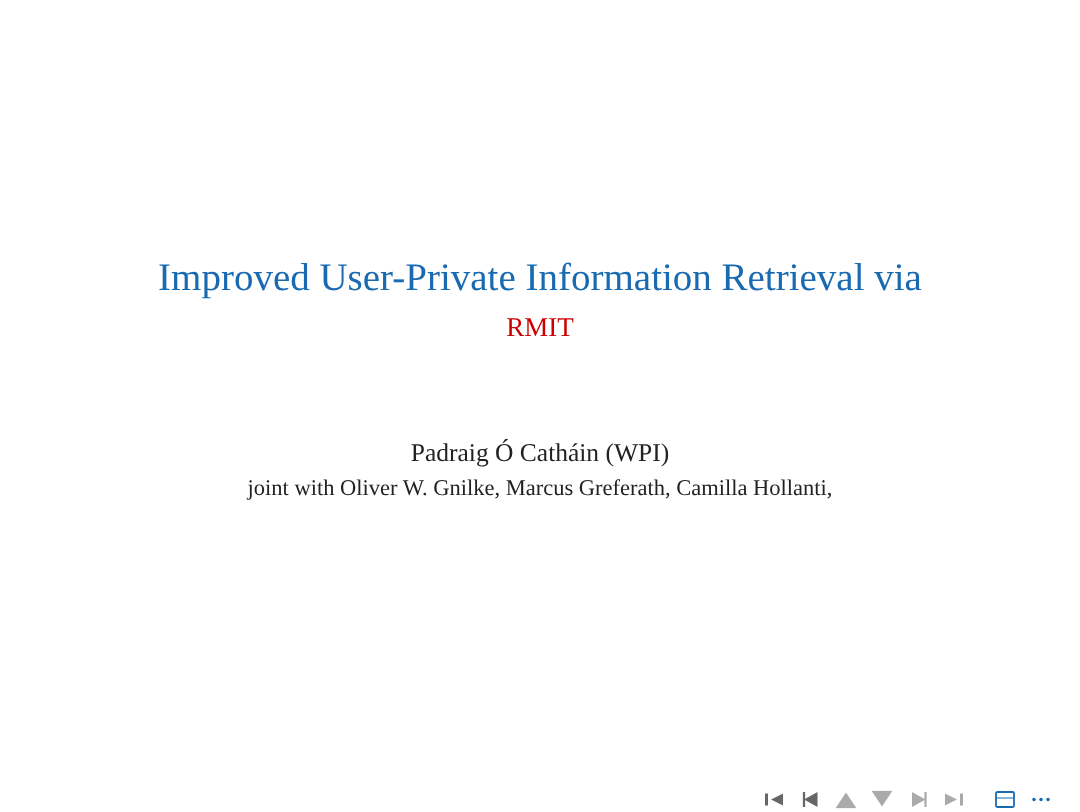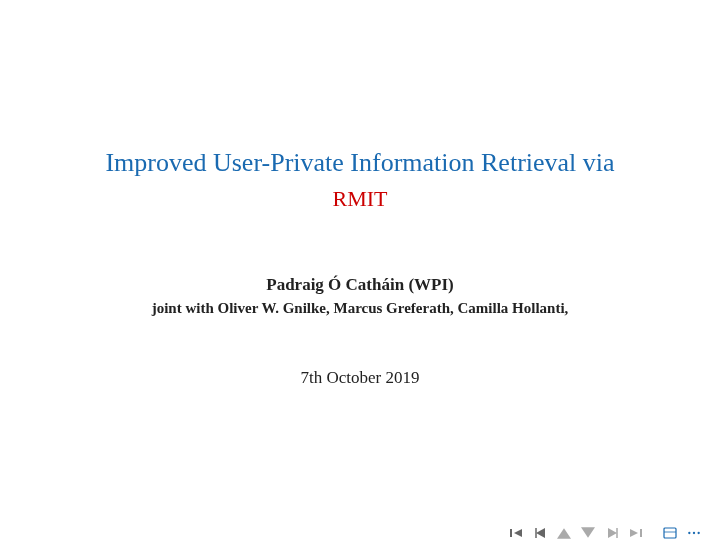--- a/index.html
+++ b/index.html
@@ -48,30 +48,29 @@
     .title-line {
       color: #1a6ab1;
       font-size: 26px;
       font-weight: normal;
       line-height: 1.35;
       font-style: normal;
     }
 
     .institution {
       color: #cc0000;
-      font-size: 22px;
+      font-size: 18px;
       margin-top: 6px;
       font-style: normal;
     }
 
     .authors-block {
       text-align: center;
       margin-top: 30px;
       margin-bottom: 28px;
-      font-weight: bold;
     }
 
     .author-main {
       font-size: 17px;
       color: #222222;
       line-height: 1.5;
     }
 
     .author-joint {
       font-size: 15px;
@@ -141,23 +140,20 @@
     <div class="title-block">
       <div class="title-line">Improved User-Private Information Retrieval via</div>
       <div class="institution">RMIT</div>
     </div>
 
     <div class="authors-block">
       <div class="author-main">Padraig Ó Catháin (WPI)</div>
       <div class="author-joint">joint with Oliver W. Gnilke, Marcus Greferath, Camilla Hollanti,</div>
     </div>
 
-    <div class="date-block">
-      <div class="date-text">7th October 2019</div>
-    </div>
 
   </div>
 
   <div class="bottom-bar">
     <div class="nav-icons">
 
       <span class="nav-icon" title="First">
         <svg viewBox="0 0 14 12" xmlns="http://www.w3.org/2000/svg">
           <rect x="1" y="2" width="2" height="8" fill="#666"></rect>
           <polygon points="13,2 13,10 5,6" fill="#666"></polygon>

